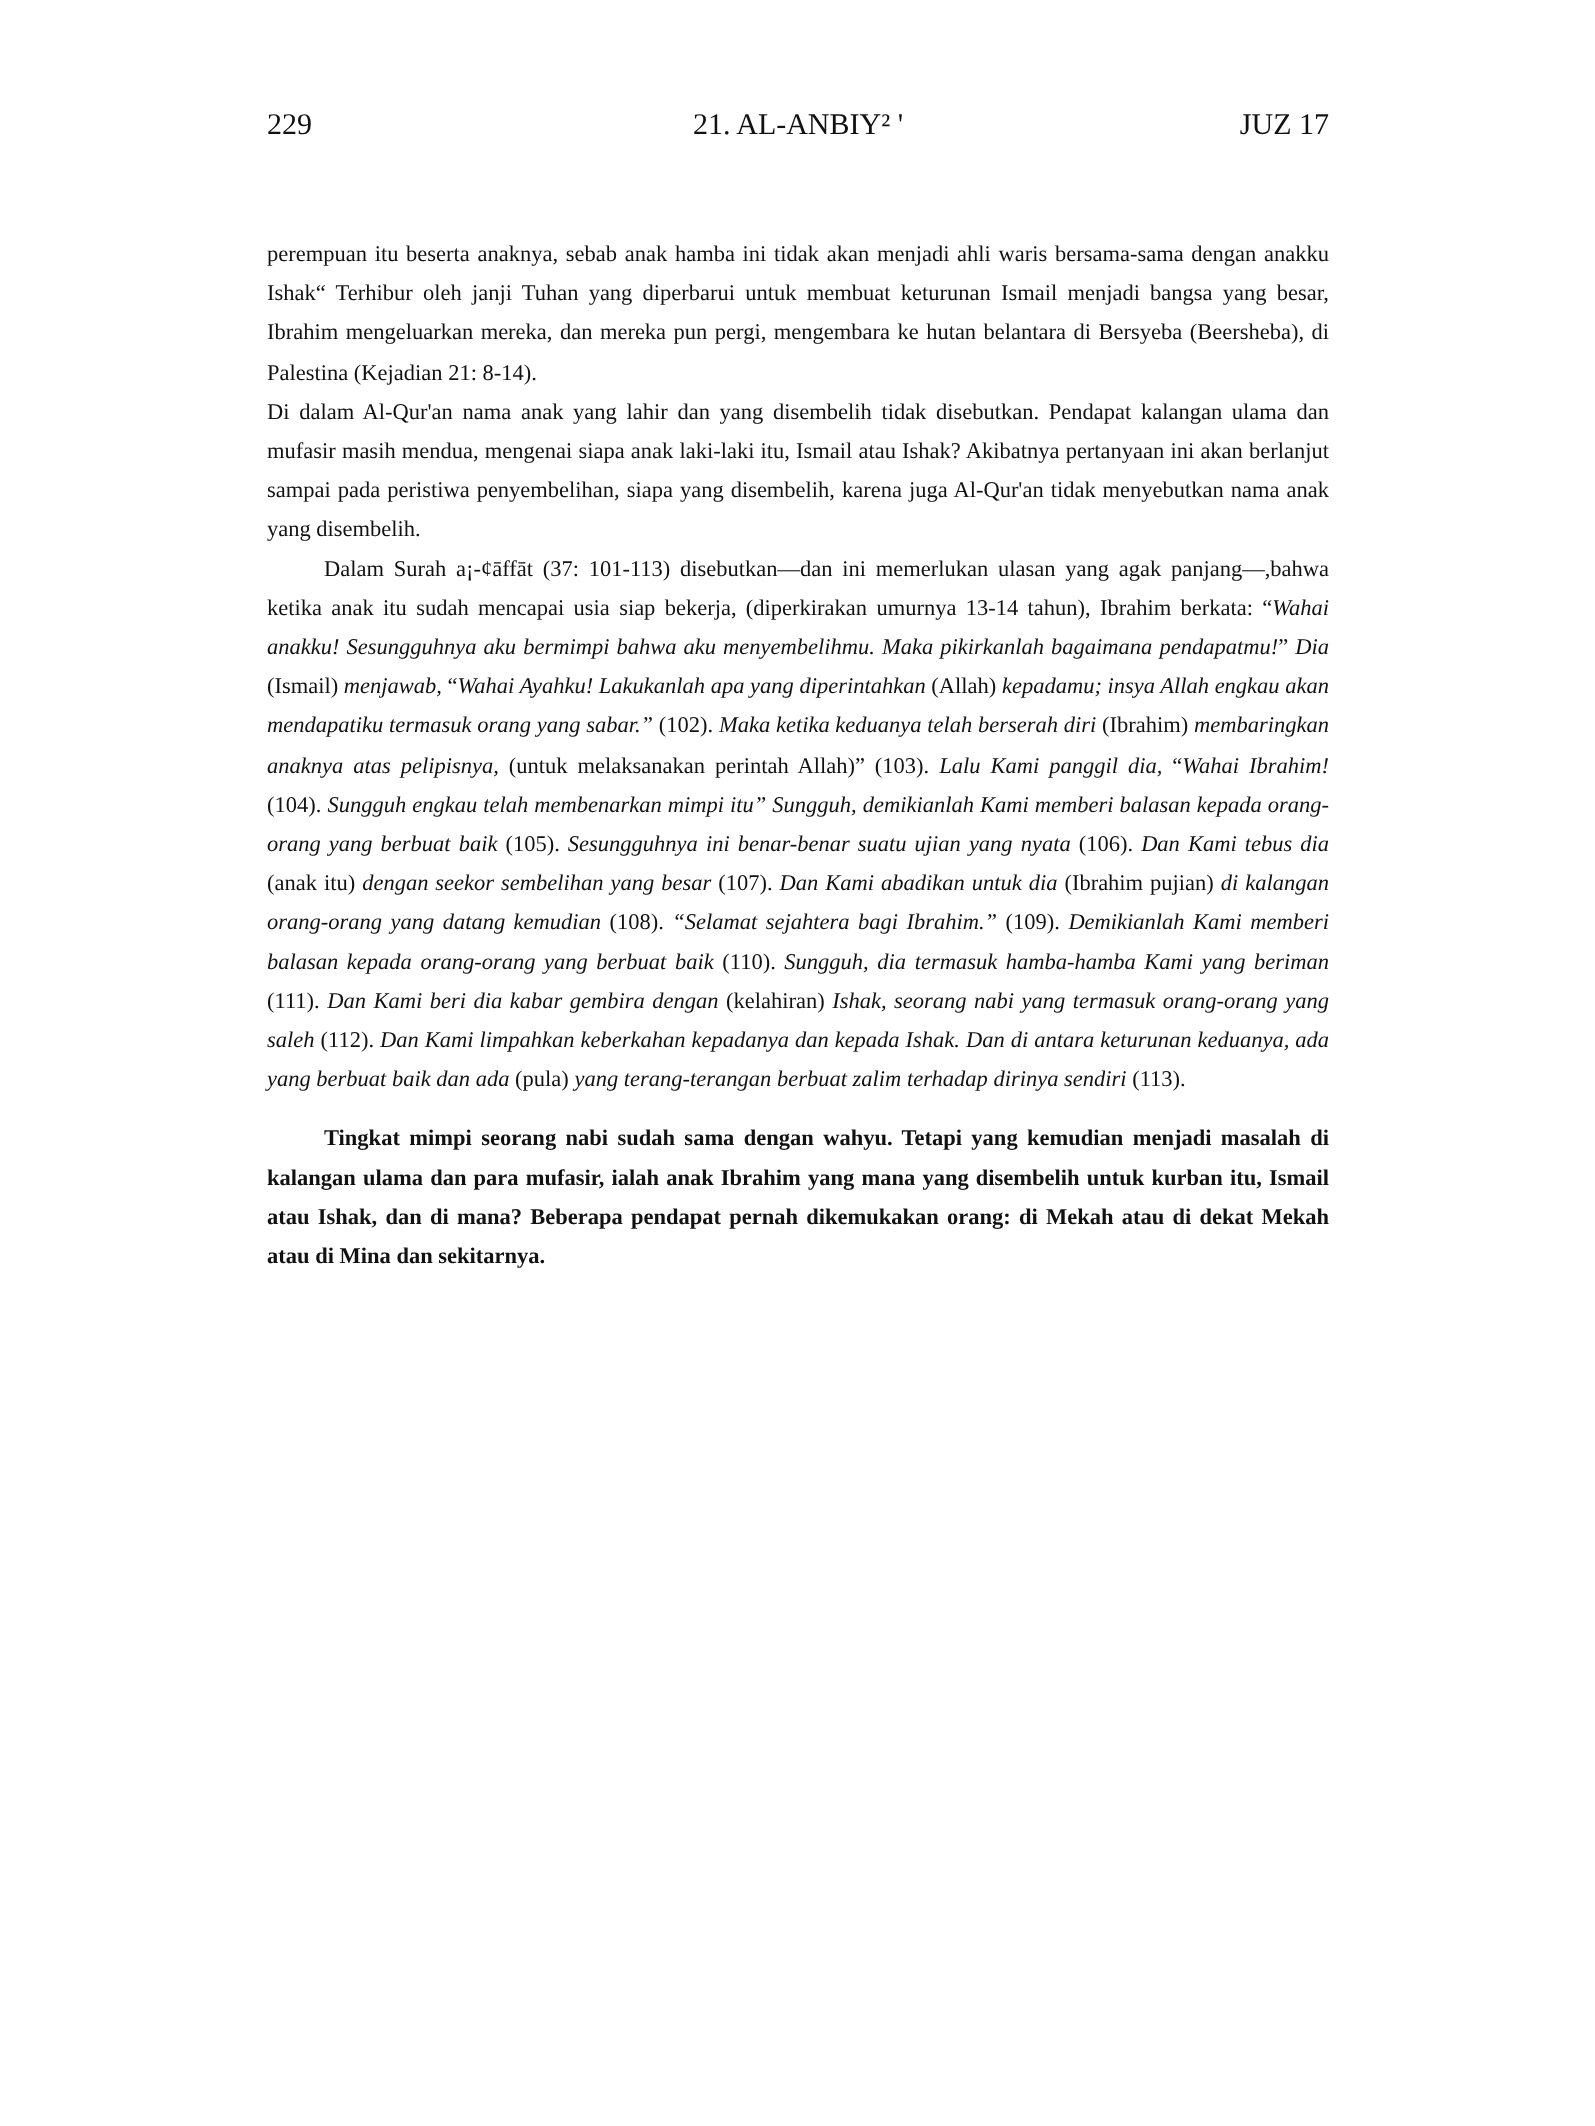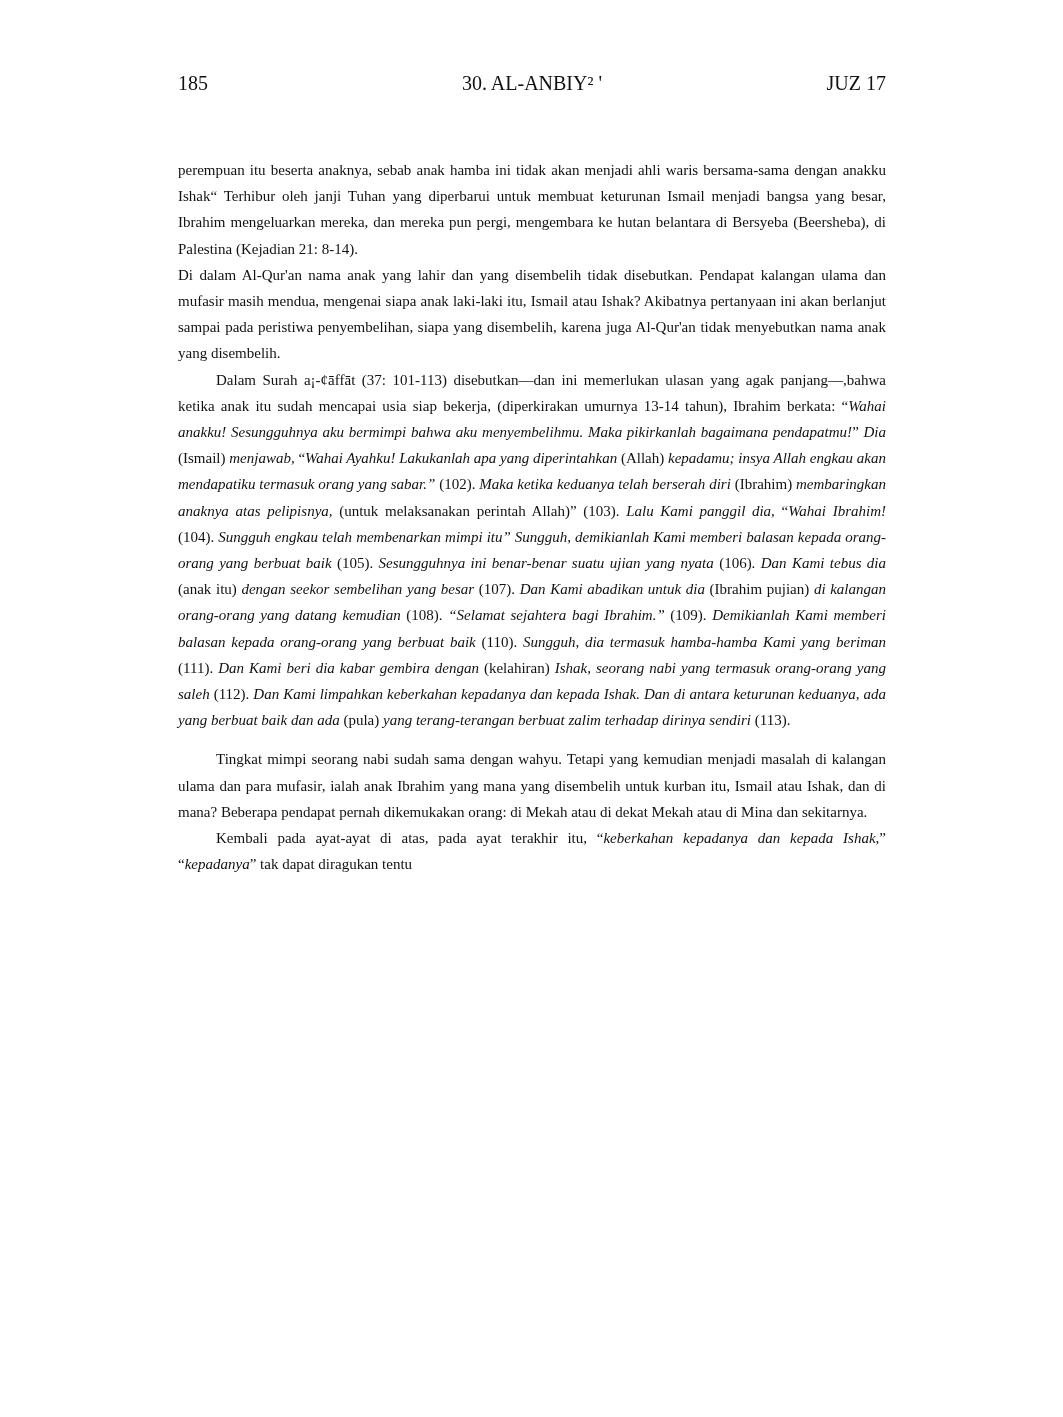--- a/index.html
+++ b/index.html
@@ -9,31 +9,30 @@
             font-size: 20px; }
   .header .left { position: absolute; left: 0; top: 0; }
   .header .center { position: absolute; left: 0; right: 0; top: 0; text-align: center; }
   .header .right { position: absolute; right: 0; top: 0; }
   .body { position: absolute; top: 157px; left: 178px; width: 708px;
           font-size: 15px; line-height: 26.2px; text-align: justify; }
   p { margin: 0; }
   .indent { text-indent: 38px; }
   .gap-before-heading { margin-top: 26px; }
   .heading { font-weight: bold; }
-  .gap-small { margin-top: 13px; }
+  .gap-small { margin-top: 13px; font-weight: bold; }
   i { font-style: italic; }
 </style>
 </head>
 <body>
 
 <div class="header">
-  <span class="left">185</span>
-  <span class="center">30. AL-ANBIY² '</span>
+  <span class="left">229</span>
+  <span class="center">21. AL-ANBIY² '</span>
   <span class="right">JUZ 17</span>
 </div>
 
 <div class="body">
   <p>perempuan itu beserta anaknya, sebab anak hamba ini tidak akan menjadi ahli waris bersama-sama dengan anakku Ishak“ Terhibur oleh janji Tuhan yang diperbarui untuk membuat keturunan Ismail menjadi bangsa yang besar, Ibrahim mengeluarkan mereka, dan mereka pun pergi, mengembara ke hutan belantara di Bersyeba (Beersheba), di Palestina (Kejadian 21: 8-14).</p>
   <p>Di dalam Al-Qur'an nama anak yang lahir dan yang disembelih tidak disebutkan. Pendapat kalangan ulama dan mufasir masih mendua, mengenai siapa anak laki-laki itu, Ismail atau Ishak? Akibatnya pertanyaan ini akan berlanjut sampai pada peristiwa penyembelihan, siapa yang disembelih, karena juga Al-Qur'an tidak menyebutkan nama anak yang disembelih.</p>
   <p class="indent" id="para3"><span>Dalam Surah a¡-¢āffāt (37: 101-113) disebutkan—dan ini memerlukan ulasan yang agak panjang—,bahwa ketika anak itu sudah mencapai usia siap bekerja, (diperkirakan umurnya 13-14 tahun),  Ibrahim berkata: “</span><i>Wahai anakku! Sesungguhnya aku bermimpi bahwa aku menyembelihmu. Maka pikirkanlah bagaimana pendapatmu!</i><span>” </span><i>Dia</i><span> (Ismail) </span><i>menjawab,</i><span> “</span><i>Wahai Ayahku! Lakukanlah apa yang diperintahkan</i><span> (Allah) </span><i>kepadamu; insya Allah engkau akan mendapatiku termasuk orang yang sabar.”</i><span> (102). </span><i>Maka ketika keduanya telah berserah diri</i><span> (Ibrahim) </span><i>membaringkan anaknya atas pelipisnya,</i><span> (untuk melaksanakan perintah Allah)” (103). </span><i>Lalu Kami panggil dia,</i><span> “</span><i>Wahai Ibrahim!</i><span> (104). </span><i>Sungguh engkau telah membenarkan mimpi itu” Sungguh, demikianlah Kami memberi balasan kepada orang-orang yang berbuat baik</i><span> (105). </span><i>Sesungguhnya ini benar-benar suatu ujian yang nyata</i><span> (106). </span><i>Dan Kami tebus dia</i><span> (anak itu) </span><i>dengan seekor sembelihan yang besar</i><span> (107). </span><i>Dan Kami abadikan untuk dia</i><span> (Ibrahim pujian) </span><i>di kalangan orang-orang yang datang kemudian</i><span> (108). </span><i>“Selamat sejahtera bagi Ibrahim.”</i><span> (109).  </span><i>Demikianlah Kami memberi balasan kepada orang-orang yang berbuat baik</i><span> (110). </span><i>Sungguh, dia termasuk hamba-hamba Kami yang beriman</i><span> (111). </span><i>Dan Kami beri dia kabar gembira dengan</i><span> (kelahiran) </span><i>Ishak, seorang nabi yang termasuk orang-orang yang saleh</i><span> (112). </span><i>Dan Kami limpahkan keberkahan kepadanya dan kepada Ishak. Dan di antara keturunan keduanya, ada yang berbuat baik dan ada</i><span> (pula) </span><i>yang terang-terangan berbuat zalim terhadap dirinya sendiri</i><span> (113).</span></p>
   <p class="indent gap-small">Tingkat mimpi seorang nabi sudah sama dengan wahyu. Tetapi yang kemudian menjadi masalah di kalangan ulama dan para mufasir, ialah anak Ibrahim yang mana yang disembelih untuk kurban itu, Ismail atau Ishak, dan di mana? Beberapa pendapat pernah dikemukakan orang: di Mekah atau di dekat Mekah atau di Mina dan sekitarnya.</p>
-  <p class="indent" id="para5"><span>Kembali pada ayat-ayat di atas, pada ayat terakhir itu, “</span><i>keberkahan kepadanya dan kepada Ishak,</i><span>” “</span><i>kepadanya</i><span>” tak dapat diragukan tentu</span></p>
 </div>
 
 </body></html>

